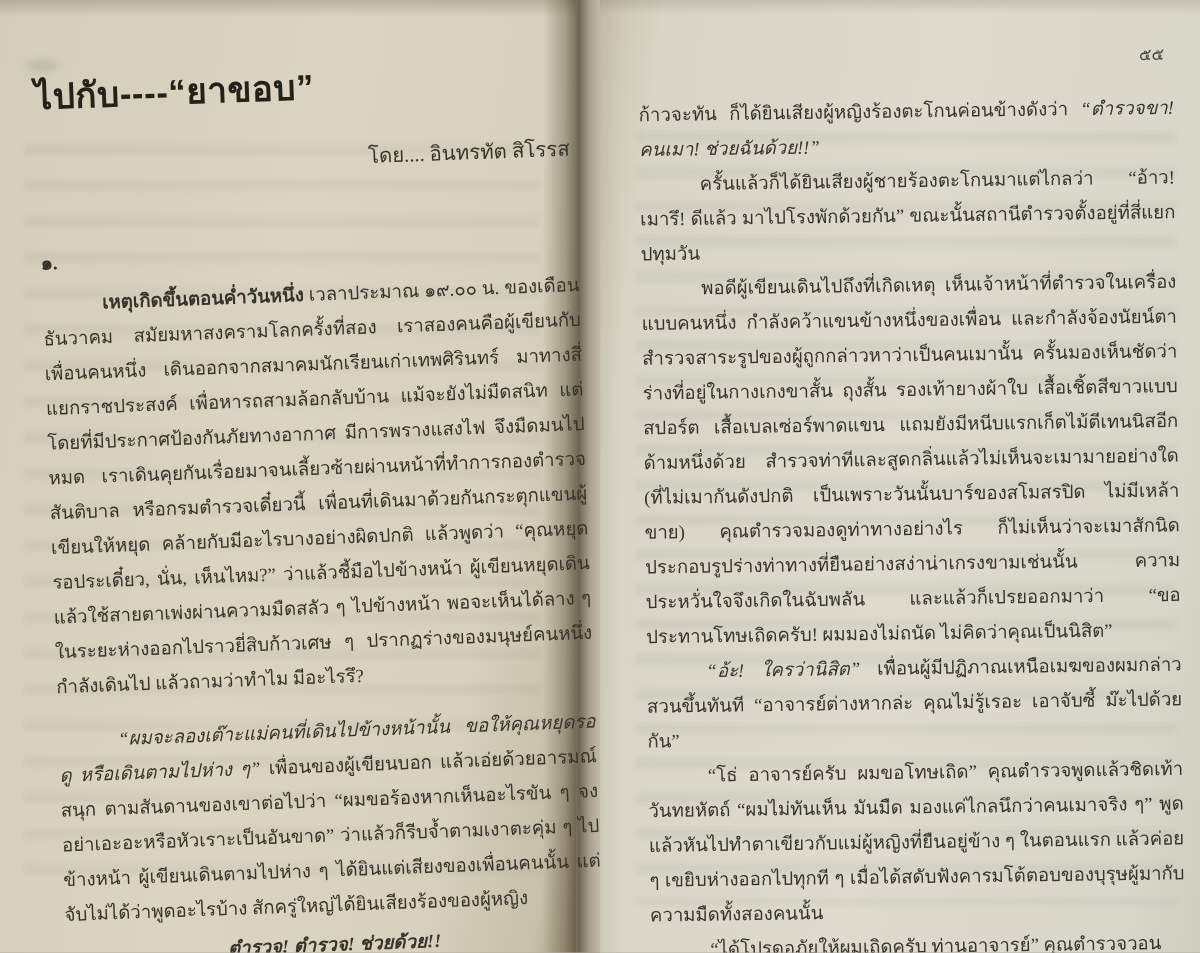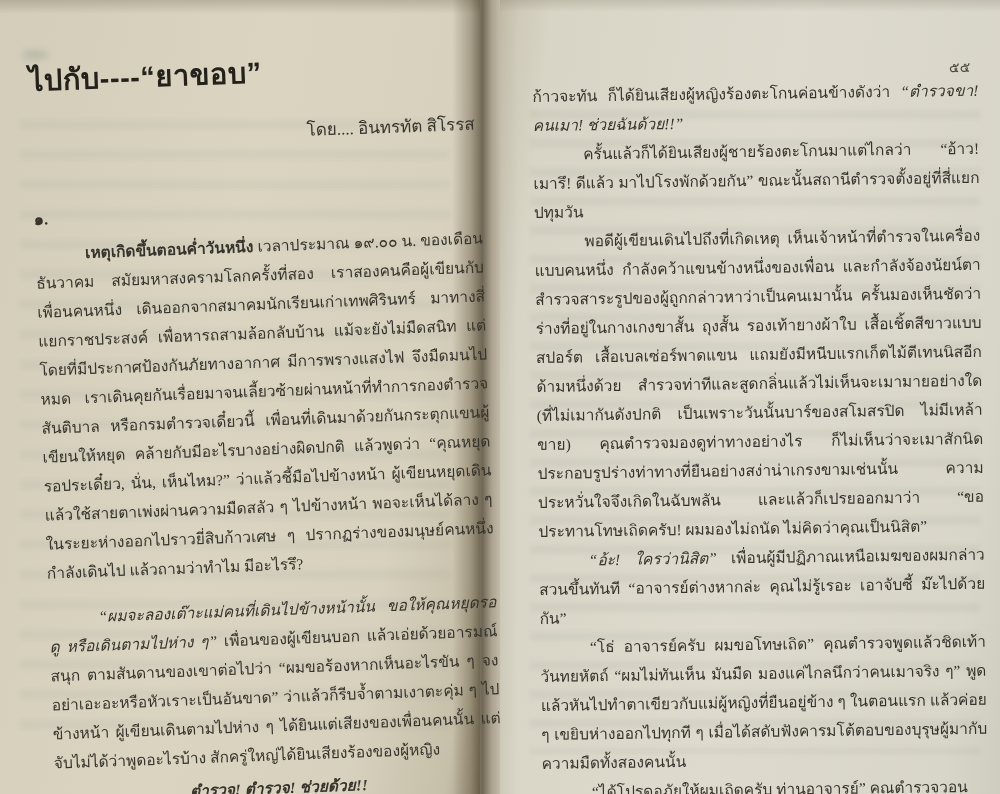--- a/index.html
+++ b/index.html
@@ -64,21 +64,21 @@
   .body-text{margin-top:8px;font-size:15.5px;line-height:29px;text-align:justify;}
   .body-text p{margin:0;}
   .body-text p.indent{text-indent:50px;}
   .body-text p.center{text-align:center;text-indent:0;margin:4px 0 2px;}
   .left-body p:nth-child(2){margin-top:16px;}
   .left-body p:nth-child(4){margin-top:2px;}
   .italic{font-style:italic;}
   .bold{font-weight:bold;}
   .bolditalic{font-weight:bold;font-style:italic;}
   .page-number{
-    position:absolute;right:30px;top:56px;z-index:5;font-size:14px;color:#4a483e;
+    position:absolute;right:30px;top:34px;z-index:5;font-size:14px;color:#4a483e;
     transform:rotate(-0.8deg);
   }
 </style>
 </head>
 <body>
 
 <div class="scene">
 
   <div class="left-page">
     <div class="smudge"></div>

